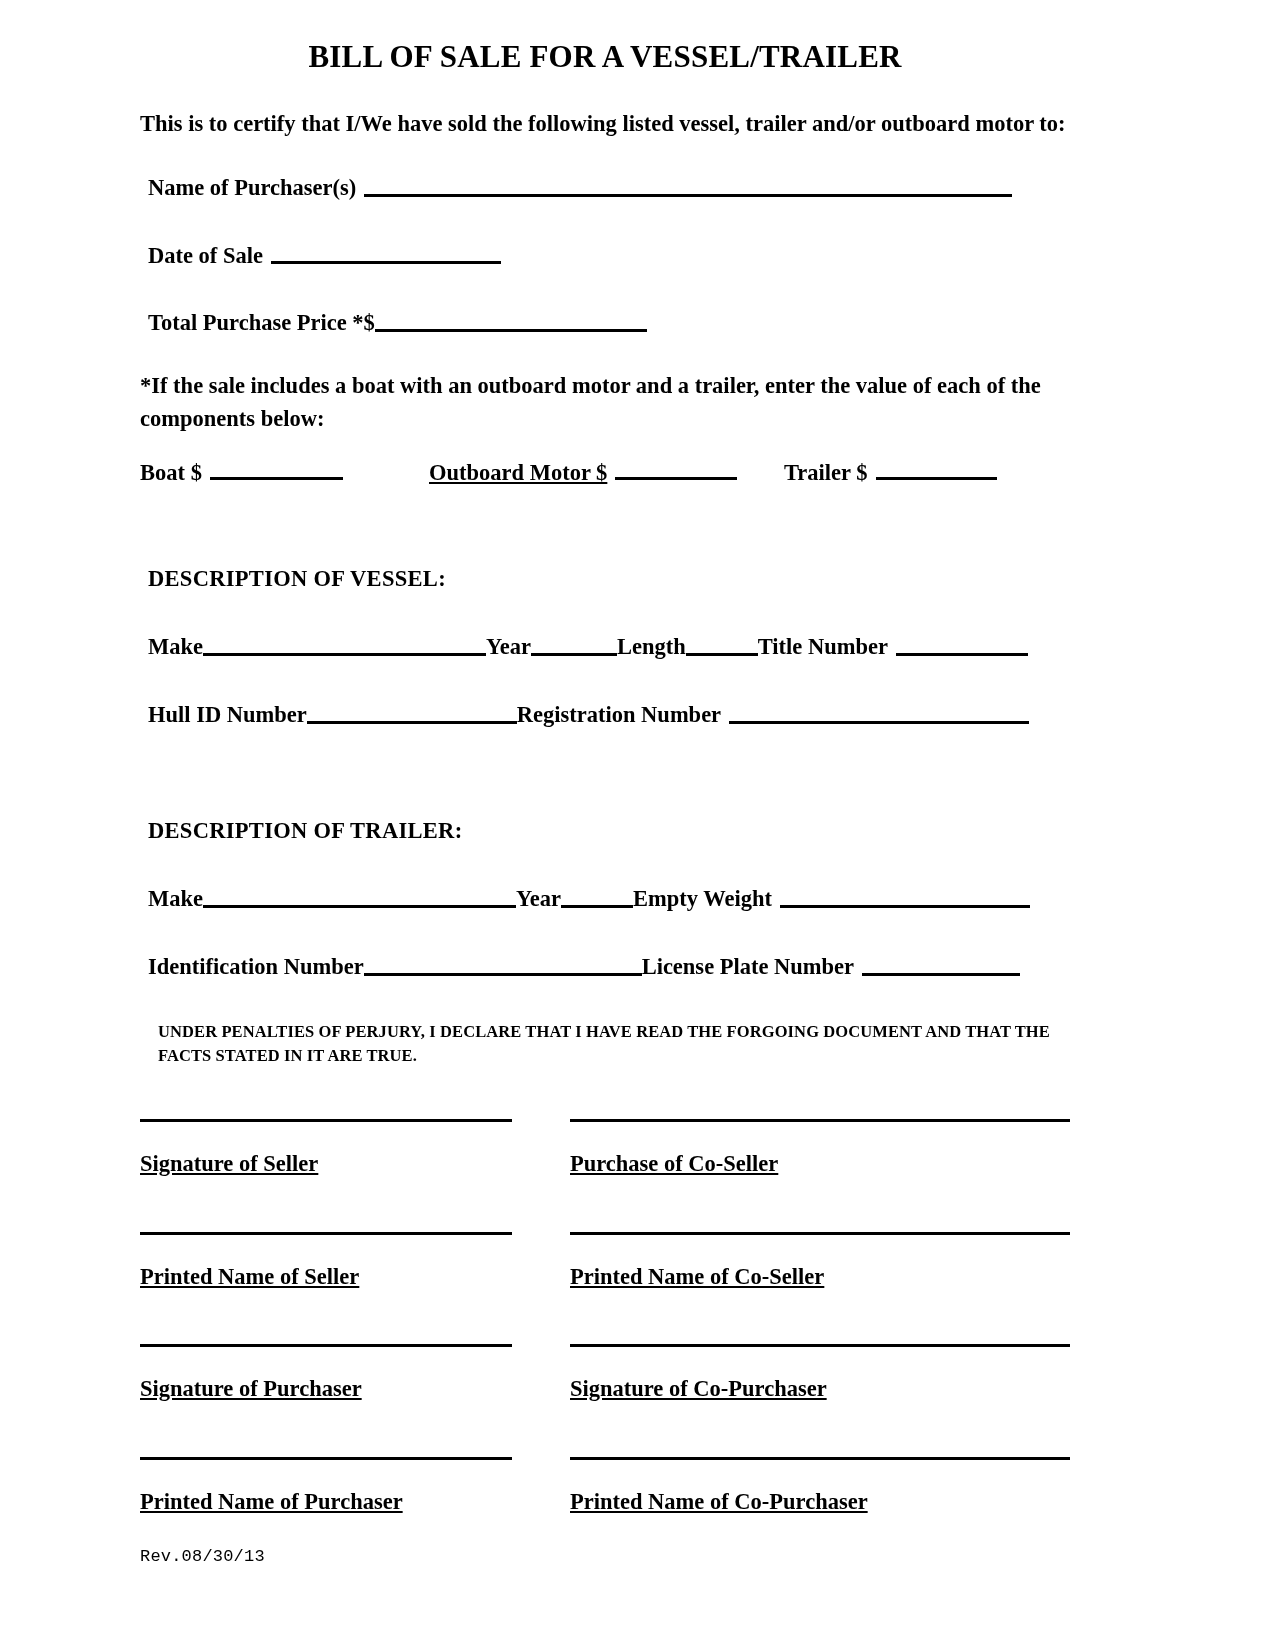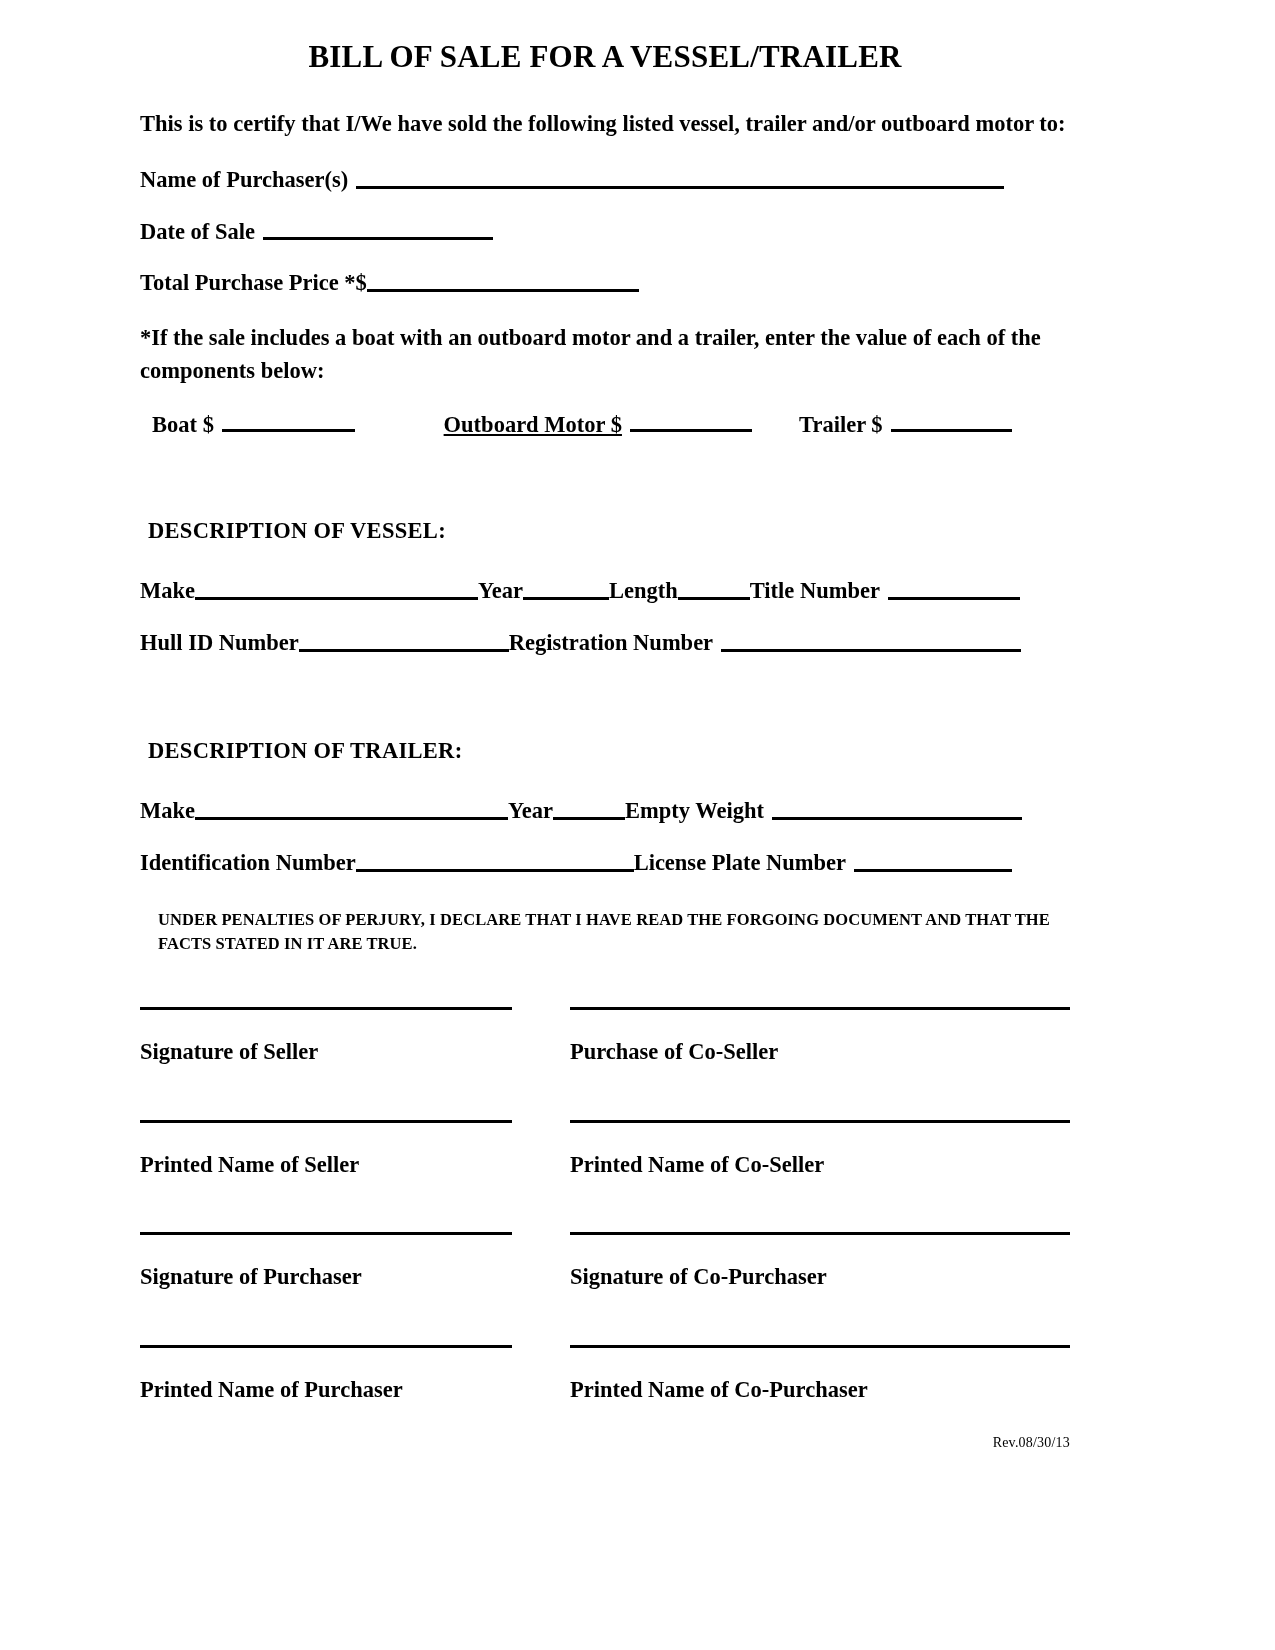--- a/index.html
+++ b/index.html
@@ -58,21 +58,21 @@
   .spacer-xl { height: 60px; }
 
   
   .field-row {
     font-weight: bold;
     font-size: 22.5px;
     line-height: 1.0;
     display: flex;
     align-items: flex-end;
     white-space: nowrap;
-    margin: 0;
+    margin: 8px;
   }
   .field-row .lbl {
     display: inline-block;
     line-height: 1.15;
   }
   .rule {
     display: inline-block;
     border-bottom: 3px solid #000;
     height: 0;
     margin-bottom: 4px;
@@ -101,21 +101,21 @@
 
   
   .value-row {
     font-weight: bold;
     font-size: 22.5px;
     line-height: 1.0;
     display: flex;
     align-items: flex-end;
     white-space: nowrap;
   }
-  .value-cell { display: flex; align-items: flex-end; margin-left: 12px; }
+  .value-cell { display: flex; align-items: flex-end; }
   .vc-boat   { width: 289px; }
   .vc-motor  { width: 355px; text-decoration: underline; }
   .vc-trailer{ width: 280px; }
 
   
   .section-head {
     font-weight: bold;
     font-size: 22.5px;
     margin: 8px;
     letter-spacing: 0.3px;
@@ -151,30 +151,30 @@
   }
   .sig-col.right .sig-line {
     width: 500px;
   }
   .sig-label {
     font-weight: bold;
     font-size: 22.5px;
     line-height: 1.0;
     padding-top: 31px;
     white-space: nowrap;
+    text-decoration: underline;
   }
   .sig-block-gap { height: 56px; }
 
   
   .rev {
-    font-family: Liberation Serif, serif;
-    font-size: 14px;
+    font-family: Liberation Mono, monospace;
+    font-size: 17px;
     font-weight: normal;
     letter-spacing: 0.2px;
-    text-align: right;
   }
 </style>
 </head>
 <body>
 
 <div class="page">
   <div class="content">
 
     <h1 class="doc-title">BILL OF SALE FOR A VESSEL/TRAILER</h1>
 

